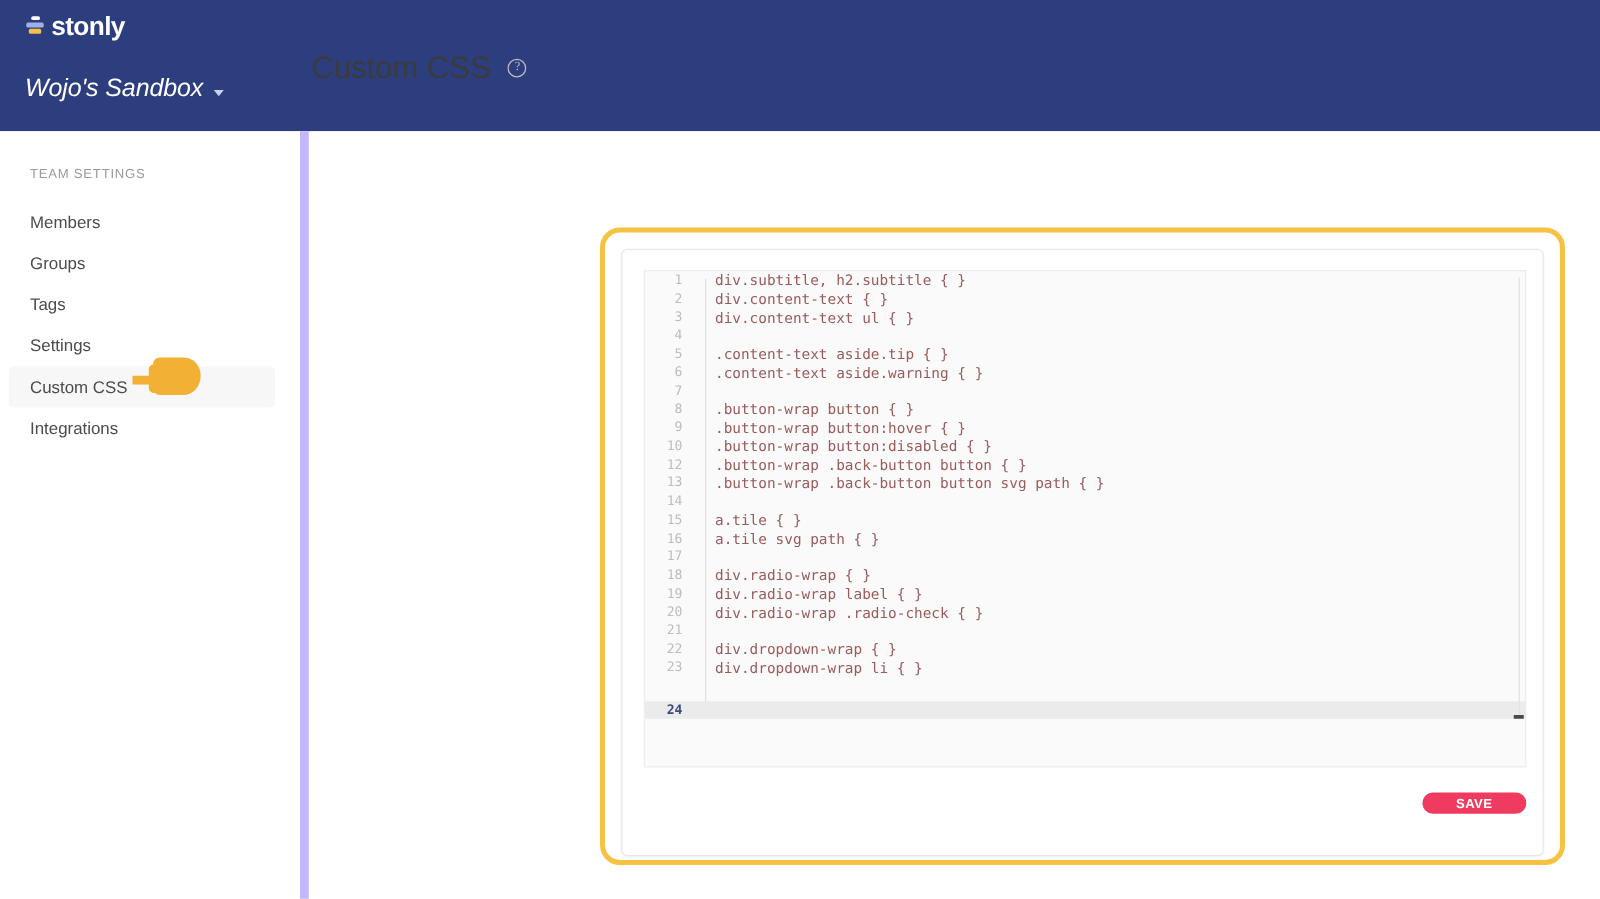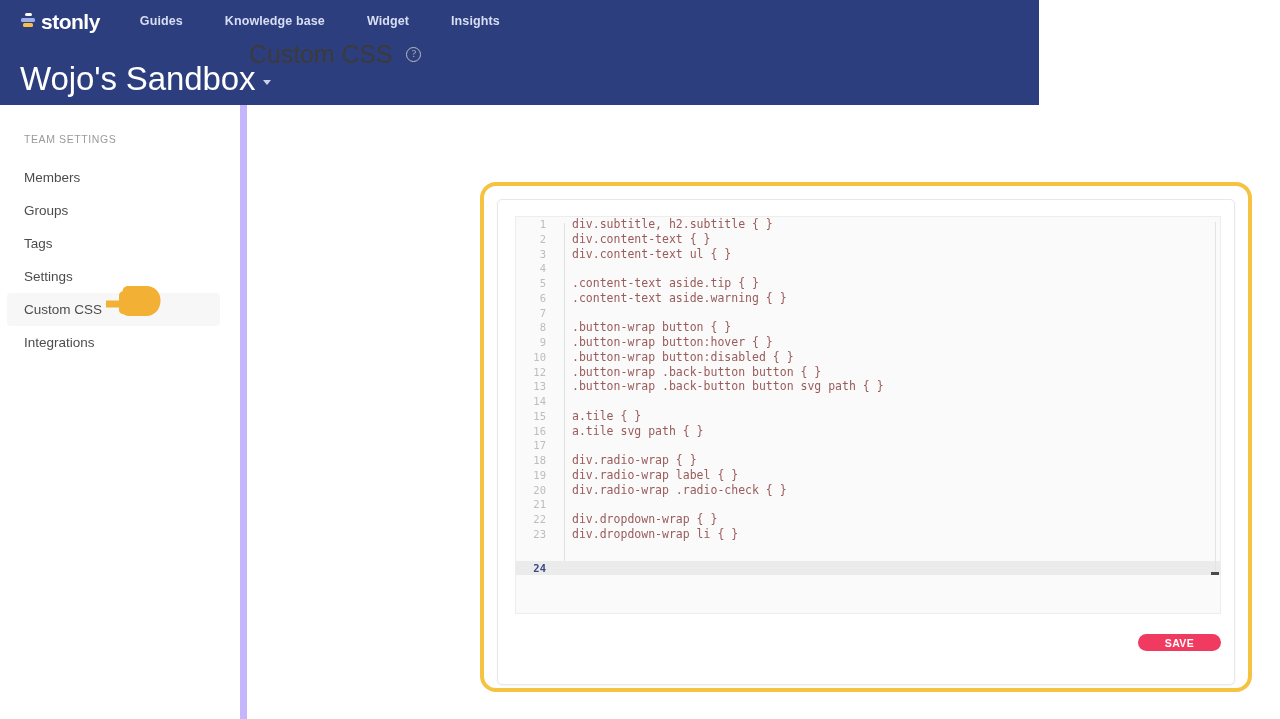--- a/index.html
+++ b/index.html
@@ -6,21 +6,21 @@
   html, body {
     width: 1280px; height: 719px;
     background: #ffffff;
     font-family: "Liberation Sans", sans-serif;
     overflow: hidden;
   }
 
   
   .topbar {
     position: absolute; top: 0; left: 0;
-    width: 1039px; height: 105px;
+    width: 1280px; height: 105px;
     background: #2d3e7f;
   }
   .nav-row {
     position: absolute; top: 8px; left: 20px;
     display: flex; align-items: center; gap: 0;
     height: 26px;
   }
   .logo-wrap { display: flex; align-items: center; gap: 5px; }
   .logo-mark { width: 16px; height: 16px; position: relative; display: block; }
   .logo-mark i {
@@ -40,22 +40,23 @@
     letter-spacing: 0.1px;
   }
   .nav-link:first-child { padding-left: 0; }
 
   .workspace-title {
     position: absolute; top: 60px; left: 20px;
     display: flex; align-items: center; gap: 8px;
     cursor: pointer;
   }
   .workspace-title .wt-text {
-    color: #ffffff; font-size: 33px; font-weight: 400;
+    color: #ffffff; font-size: 20px; font-weight: 400;
     letter-spacing: -0.1px;
+    font-style: italic;
   }
   .wt-caret {
     width: 0; height: 0;
     border-left: 4px solid transparent;
     border-right: 4px solid transparent;
     border-top: 5px solid #c9d2ec;
     margin-top: 6px;
   }
 
   
@@ -198,26 +199,20 @@
   <div class="nav-row">
     <div class="logo-wrap">
       <span class="logo-mark">
         <i class="b1"></i>
           <i class="b2"></i>
           <i class="b3"></i>
       </span>
       <span class="logo-text">stonly</span>
     </div>
 
-    <div class="nav-links">
-      <div class="nav-link">Guides</div>
-      <div class="nav-link">Knowledge base</div>
-      <div class="nav-link">Widget</div>
-      <div class="nav-link">Insights</div>
-    </div>
   </div>
 
   <div class="workspace-title">
     <span class="wt-text">Wojo's Sandbox</span>
     <span class="wt-caret"></span>
   </div>
 </div>
 
 <div class="sidebar">
   <div class="sidebar-heading">TEAM SETTINGS</div>

